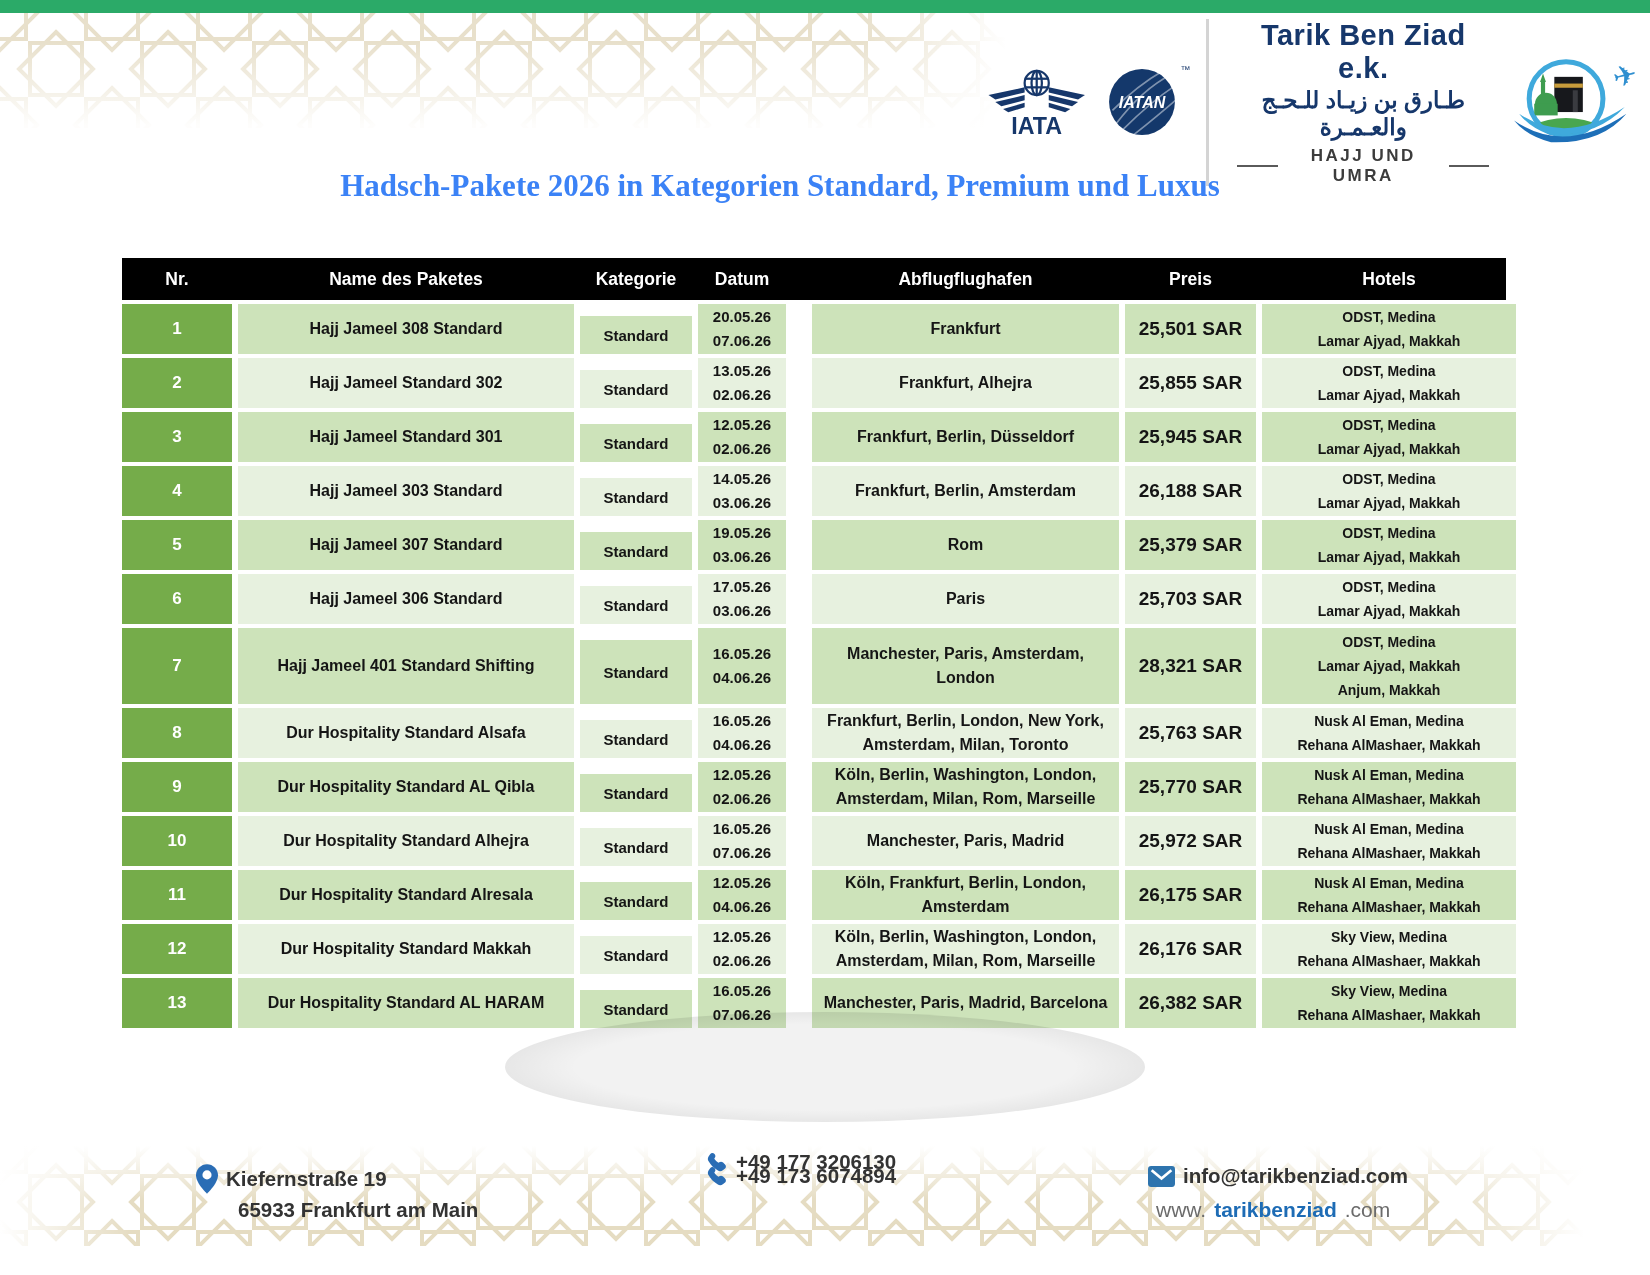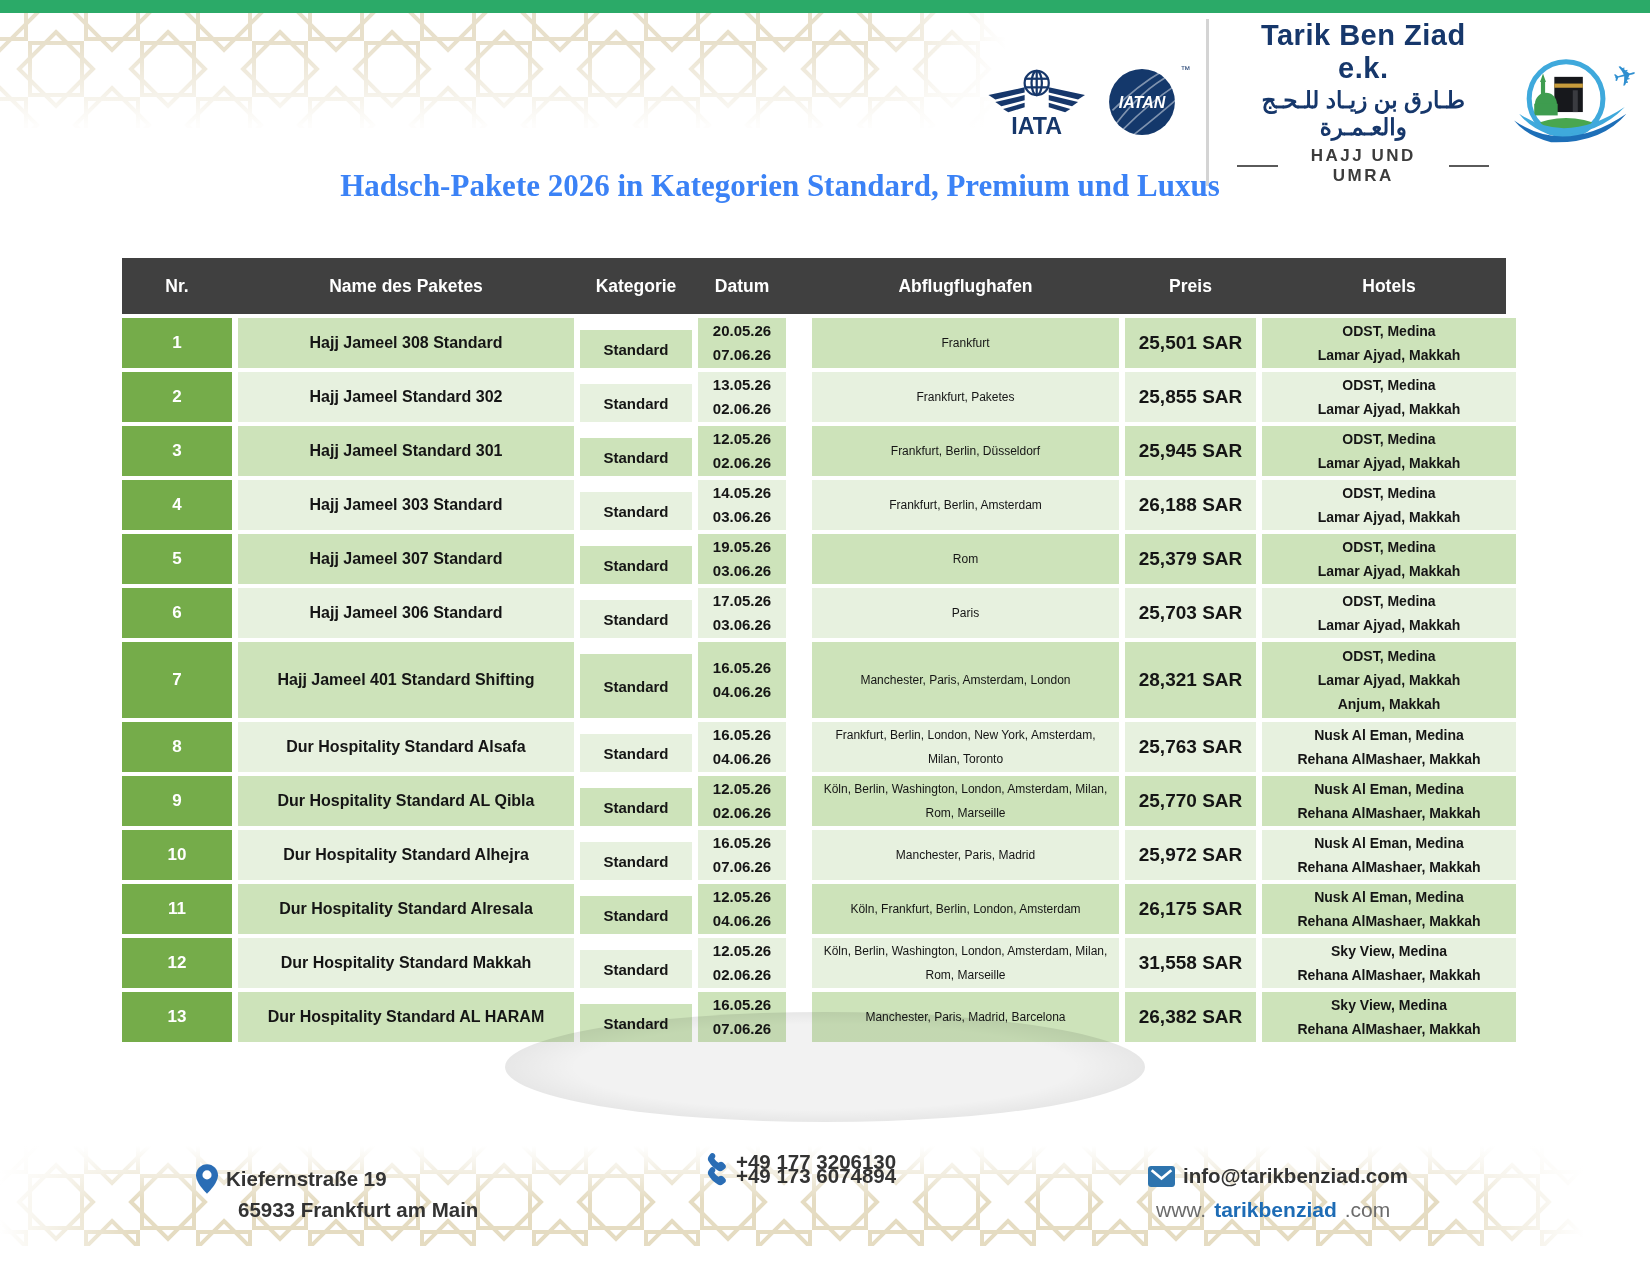--- a/index.html
+++ b/index.html
@@ -30,33 +30,33 @@
   .brand-tagline .tg{color:#3c3c3c;font-weight:bold;font-size:17px;letter-spacing:2.5px;}
   .tm{font-size:10px;color:#16376B;vertical-align:top;}
 
   
   .doc-title{position:absolute;left:122px;top:168px;width:1316px;text-align:center;
     font-family:"Liberation Serif",serif;font-weight:bold;font-size:31px;color:#3b82f6;}
 
   
   .pkg-table{position:absolute;left:122px;top:258px;width:1384px;display:flex;flex-direction:column;gap:4px;background:#fff;}
   .grid{display:grid;grid-template-columns:110px 336px 112px 88px 14px 307px 131px 254px;column-gap:6px;}
-  .thead{background:#404040;height:56px;align-items:center;}
+  .thead{background:#000000;height:42px;align-items:center;}
   .thead .th{color:#fff;font-weight:bold;font-size:17.5px;text-align:center;}
   .row{height:50px;}
   .row.tall{height:76px;}
   .row .cell{display:flex;flex-direction:column;align-items:center;justify-content:center;text-align:center;color:#151515;}
   .row.odd .cell{background:#CDE3BA;}
   .row.even .cell{background:#E7F1DF;}
   .row .cell.nr{background:#75AC4A !important;color:#fff;font-weight:bold;font-size:17px;}
   .row .cell.spacer{background:transparent !important;}
   .cell.name{font-weight:bold;font-size:16px;}
   .cell.kategorie{font-weight:bold;font-size:15px;margin-top:12px;}
   .cell.datum{font-weight:bold;font-size:15px;line-height:24px;}
-  .cell.abflug{font-weight:normal;font-size:12px;line-height:24px;padding:0 6px;}
+  .cell.abflug{font-weight:bold;font-size:16px;line-height:24px;padding:0 6px;}
   .cell.preis{font-weight:bold;font-size:19px;}
   .cell.hotels{font-weight:bold;font-size:14px;line-height:24px;}
 
   
   .shadow-ellipse{position:absolute;left:505px;top:1012px;width:640px;height:110px;border-radius:50%;
     background:radial-gradient(ellipse at center, rgba(0,0,0,0.05) 55%, rgba(0,0,0,0.11) 76%, rgba(0,0,0,0) 79%);}
 
   
   .footer-item{position:absolute;display:flex;align-items:center;gap:8px;}
   .ftext{font-weight:bold;font-size:20.5px;color:#333;}
@@ -205,21 +205,21 @@
 
     <div class="grid row even">
       <div class="cell nr">2</div>
       <div class="cell name">Hajj Jameel Standard 302</div>
       <div class="cell kategorie">Standard</div>
       <div class="cell datum">
             <div>13.05.26</div>
             <div>02.06.26</div>
           </div>
       <div class="cell spacer"></div>
-      <div class="cell abflug">Frankfurt, Paketes</div>
+      <div class="cell abflug">Frankfurt, Alhejra</div>
       <div class="cell preis">25,855 SAR</div>
       <div class="cell hotels">
             <div>ODST, Medina</div>
             <div>Lamar Ajyad, Makkah</div>
           </div>
     </div>
 
     <div class="grid row odd">
       <div class="cell nr">3</div>
       <div class="cell name">Hajj Jameel Standard 301</div>
@@ -377,21 +377,21 @@
     <div class="grid row even">
       <div class="cell nr">12</div>
       <div class="cell name">Dur Hospitality Standard Makkah</div>
       <div class="cell kategorie">Standard</div>
       <div class="cell datum">
             <div>12.05.26</div>
             <div>02.06.26</div>
           </div>
       <div class="cell spacer"></div>
       <div class="cell abflug">Köln, Berlin, Washington, London, Amsterdam, Milan, Rom, Marseille</div>
-      <div class="cell preis">31,558 SAR</div>
+      <div class="cell preis">26,176 SAR</div>
       <div class="cell hotels">
             <div>Sky View, Medina</div>
             <div>Rehana AlMashaer, Makkah</div>
           </div>
     </div>
 
     <div class="grid row odd">
       <div class="cell nr">13</div>
       <div class="cell name">Dur Hospitality Standard AL HARAM</div>
       <div class="cell kategorie">Standard</div>

